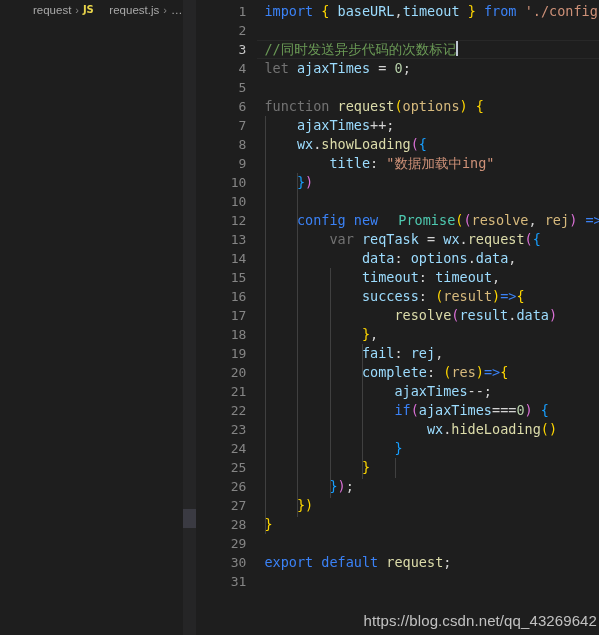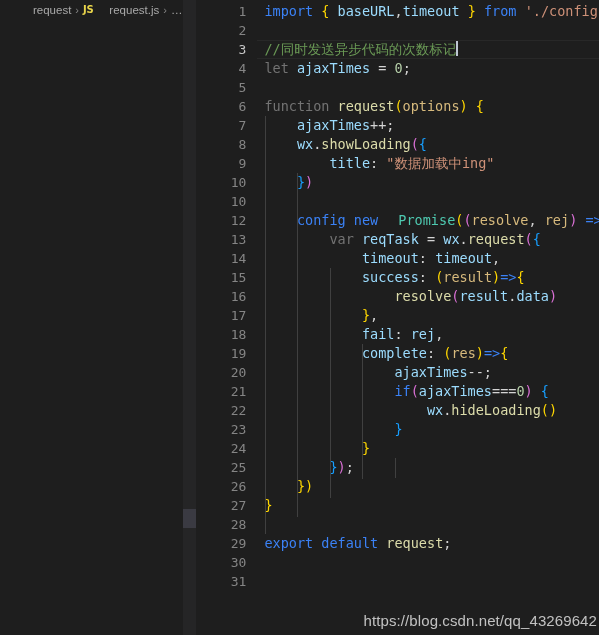--- a/index.html
+++ b/index.html
@@ -267,20 +267,21 @@
 
       <div class="code-line">    <span class="t-brace-b">}</span><span class="t-brace-p">)</span></div>
 
       <div class="code-line"> </div>
 
       <div class="code-line">    <span class="t-key">config</span> <span class="t-key">new</span> <span class="t-cls">Promise</span><span class="t-brace-y">(</span><span class="t-brace-p">(</span><span class="t-param">resolve</span><span class="t-punct">,</span> <span class="t-param">rej</span><span class="t-brace-p">)</span> <span class="t-key">=&gt;</span> <span class="t-brace-y">{</span></div>
 
       <div class="code-line">        <span class="t-kw2">var</span> <span class="t-var">reqTask</span> <span class="t-punct">=</span> <span class="t-var">wx</span><span class="t-punct">.</span><span class="t-fn">request</span><span class="t-brace-p">(</span><span class="t-brace-b">{</span></div>
 
 
+      <div class="code-line">            <span class="t-var">data</span><span class="t-punct">:</span> <span class="t-var">options</span><span class="t-punct">.</span><span class="t-var">data</span><span class="t-punct">,</span></div>
 
       <div class="code-line">            <span class="t-var">timeout</span><span class="t-punct">:</span> <span class="t-var">timeout</span><span class="t-punct">,</span></div>
 
       <div class="code-line">            <span class="t-var">success</span><span class="t-punct">:</span> <span class="t-brace-y">(</span><span class="t-param">result</span><span class="t-brace-y">)</span><span class="t-key">=&gt;</span><span class="t-brace-y">{</span></div>
 
       <div class="code-line">                <span class="t-fn">resolve</span><span class="t-brace-p">(</span><span class="t-var">result</span><span class="t-punct">.</span><span class="t-var">data</span><span class="t-brace-p">)</span></div>
 
       <div class="code-line">            <span class="t-brace-y">}</span><span class="t-punct">,</span></div>
 
       <div class="code-line">            <span class="t-var">fail</span><span class="t-punct">:</span> <span class="t-var">rej</span><span class="t-punct">,</span></div>

